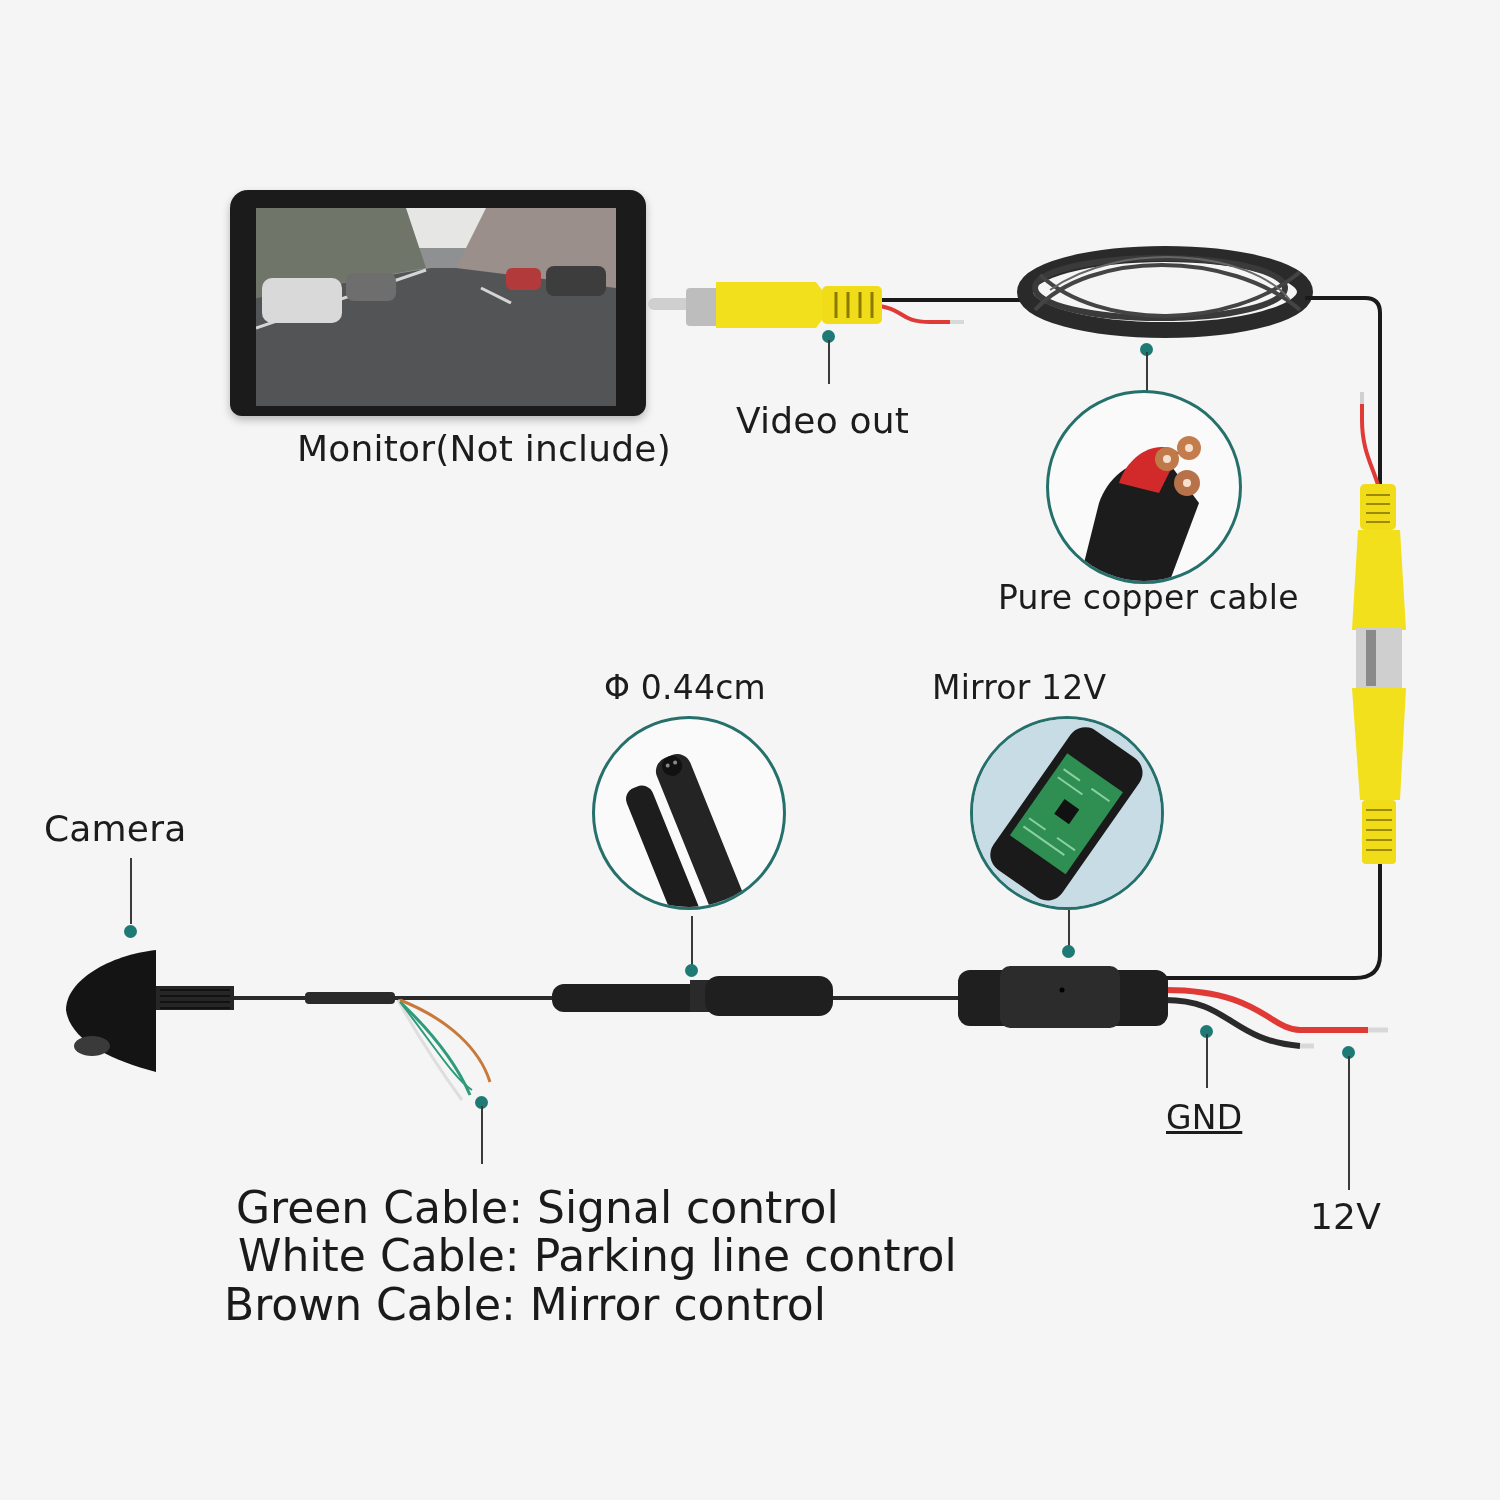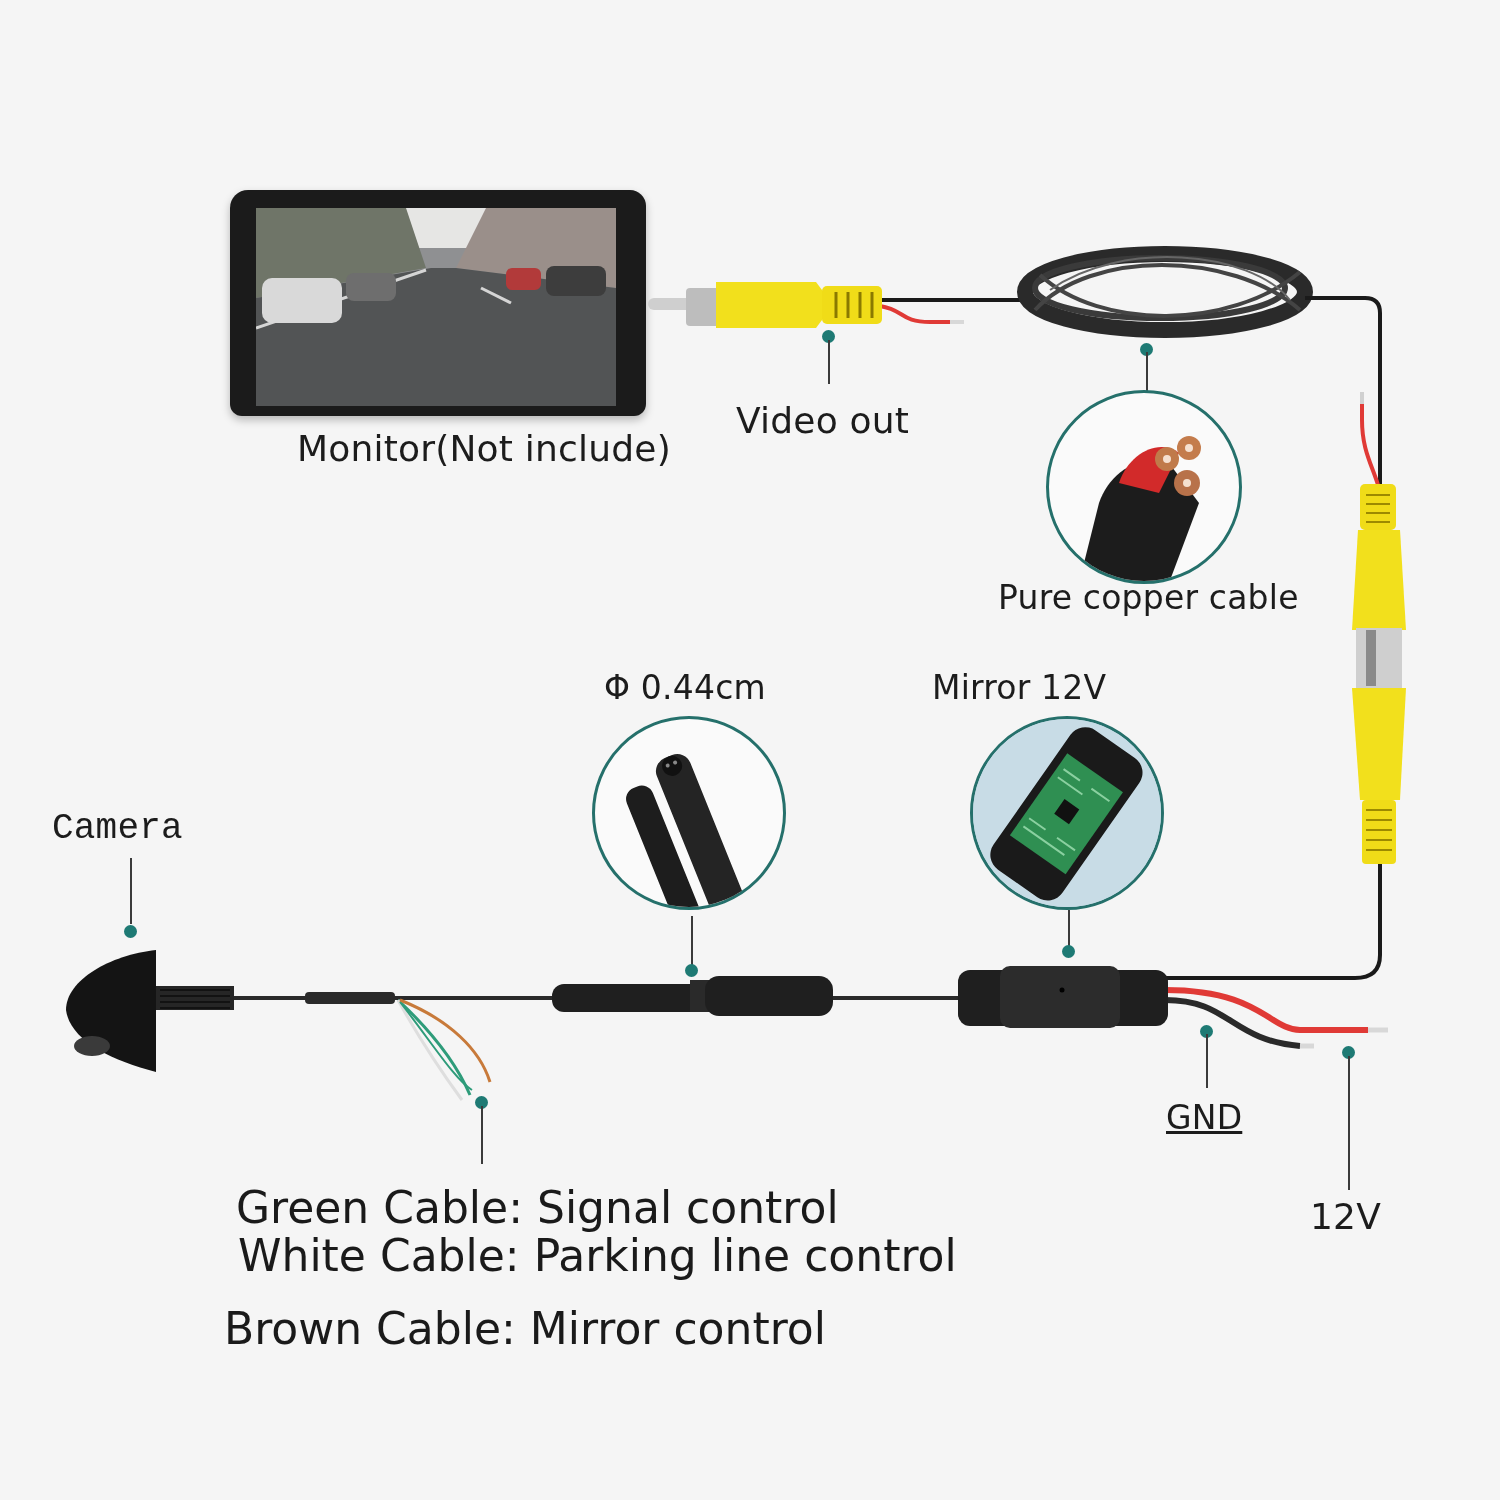--- a/index.html
+++ b/index.html
@@ -180,29 +180,29 @@
       <rect x="52" y="10" width="84" height="170" rx="18" fill="#1a1a1a"></rect>
       <rect x="60" y="45" width="68" height="100" fill="#2f8f52"></rect>
       <rect x="84" y="84" width="18" height="18" fill="#111"></rect>
       <path d="M66 60 h20 M66 70 h30 M100 60 h22 M66 120 h20 M100 120 h22 M66 130 h50" stroke="#8ad0a0" stroke-width="2"></path>
     </g>
   </svg>
 </div>
 <div class="pin-line" style="left:1068px; top:910px; height:40px;"></div>
 <div class="pin-dot" style="left:1062px; top:945px;"></div>
 
-<div class="label lbl-lg" style="left:52px; top:808px;font-family:Liberation Mono, monospace;">Camera</div>
+<div class="label lbl-lg" style="left:44px; top:808px;">Camera</div>
 <div class="pin-line" style="left:130px; top:858px; height:66px;"></div>
 <div class="pin-dot" style="left:124px; top:925px;"></div>
 
 <div class="pin-dot" style="left:475px; top:1096px;"></div>
 <div class="pin-line" style="left:481px; top:1106px; height:58px;"></div>
 <div class="legend-line" style="left:236px; top:1182px;">Green Cable: Signal control</div>
 <div class="legend-line" style="left:238px; top:1230px;">White Cable: Parking line control</div>
-<div class="legend-line" style="left:224px; top:1279px;margin-top:24px;">Brown Cable: Mirror control</div>
+<div class="legend-line" style="left:224px; top:1279px;">Brown Cable: Mirror control</div>
 
 <div class="pin-dot" style="left:1200px; top:1025px;"></div>
 <div class="pin-line" style="left:1206px; top:1034px; height:54px;"></div>
 <div class="label lbl-md" style="left:1166px; top:1098px;text-decoration:underline;">GND</div>
 
 <div class="pin-dot" style="left:1342px; top:1046px;"></div>
 <div class="pin-line" style="left:1348px; top:1056px; height:134px;"></div>
 <div class="label lbl-lg" style="left:1310px; top:1196px;">12V</div>
 
 </body></html>

